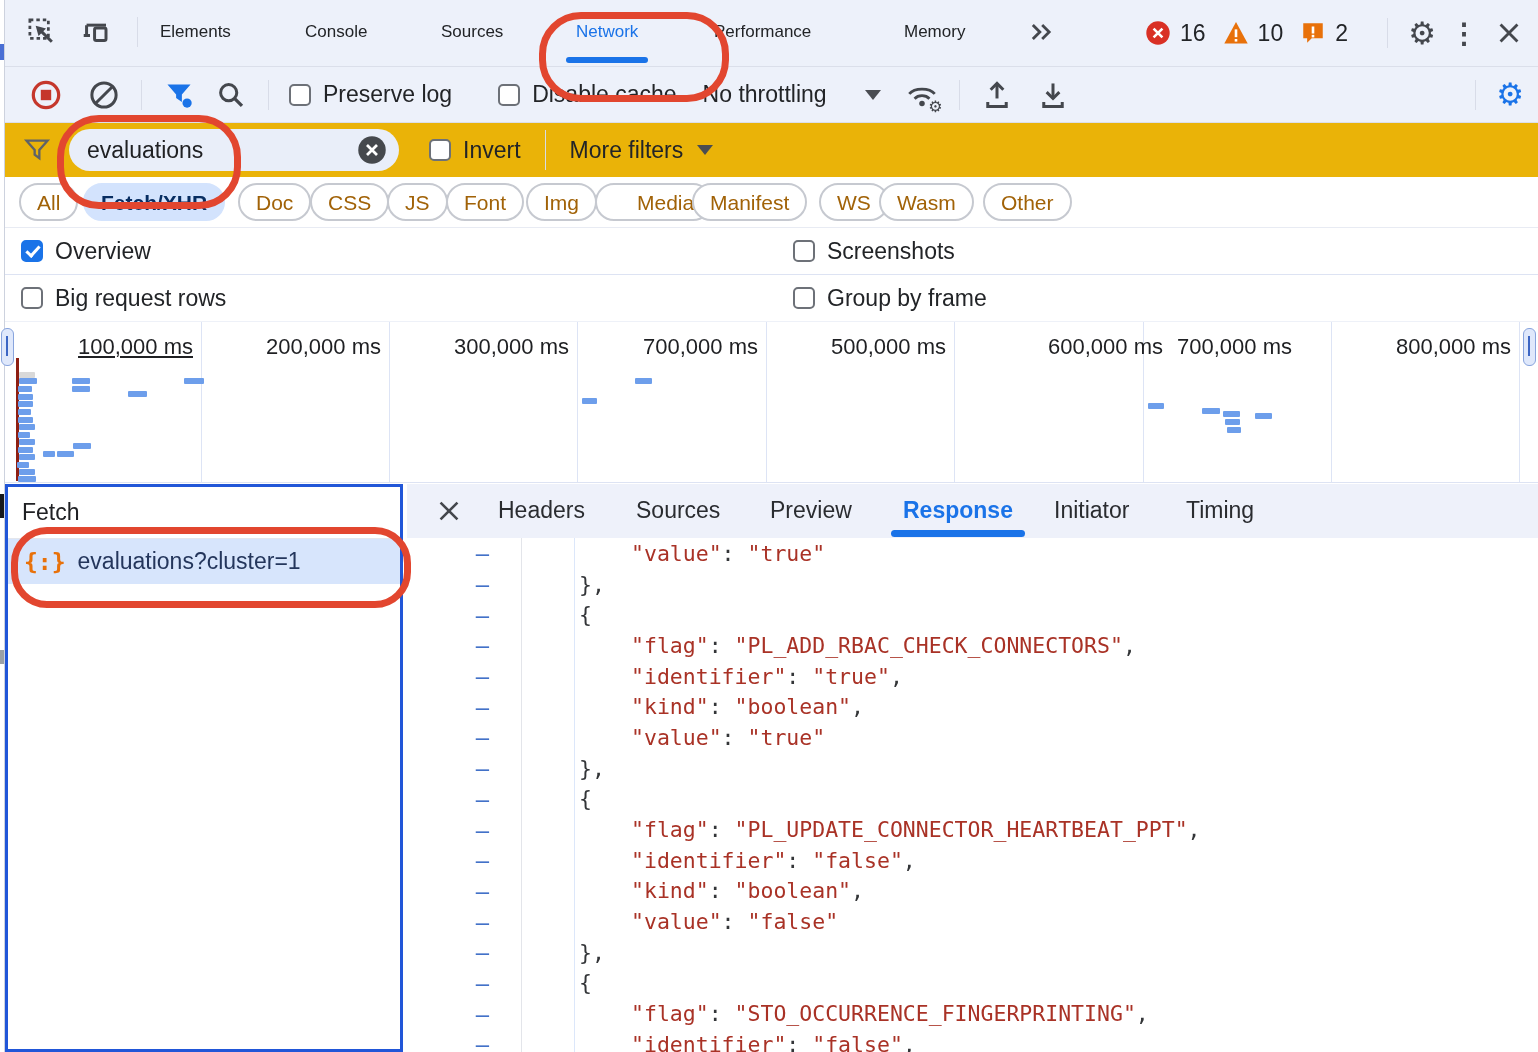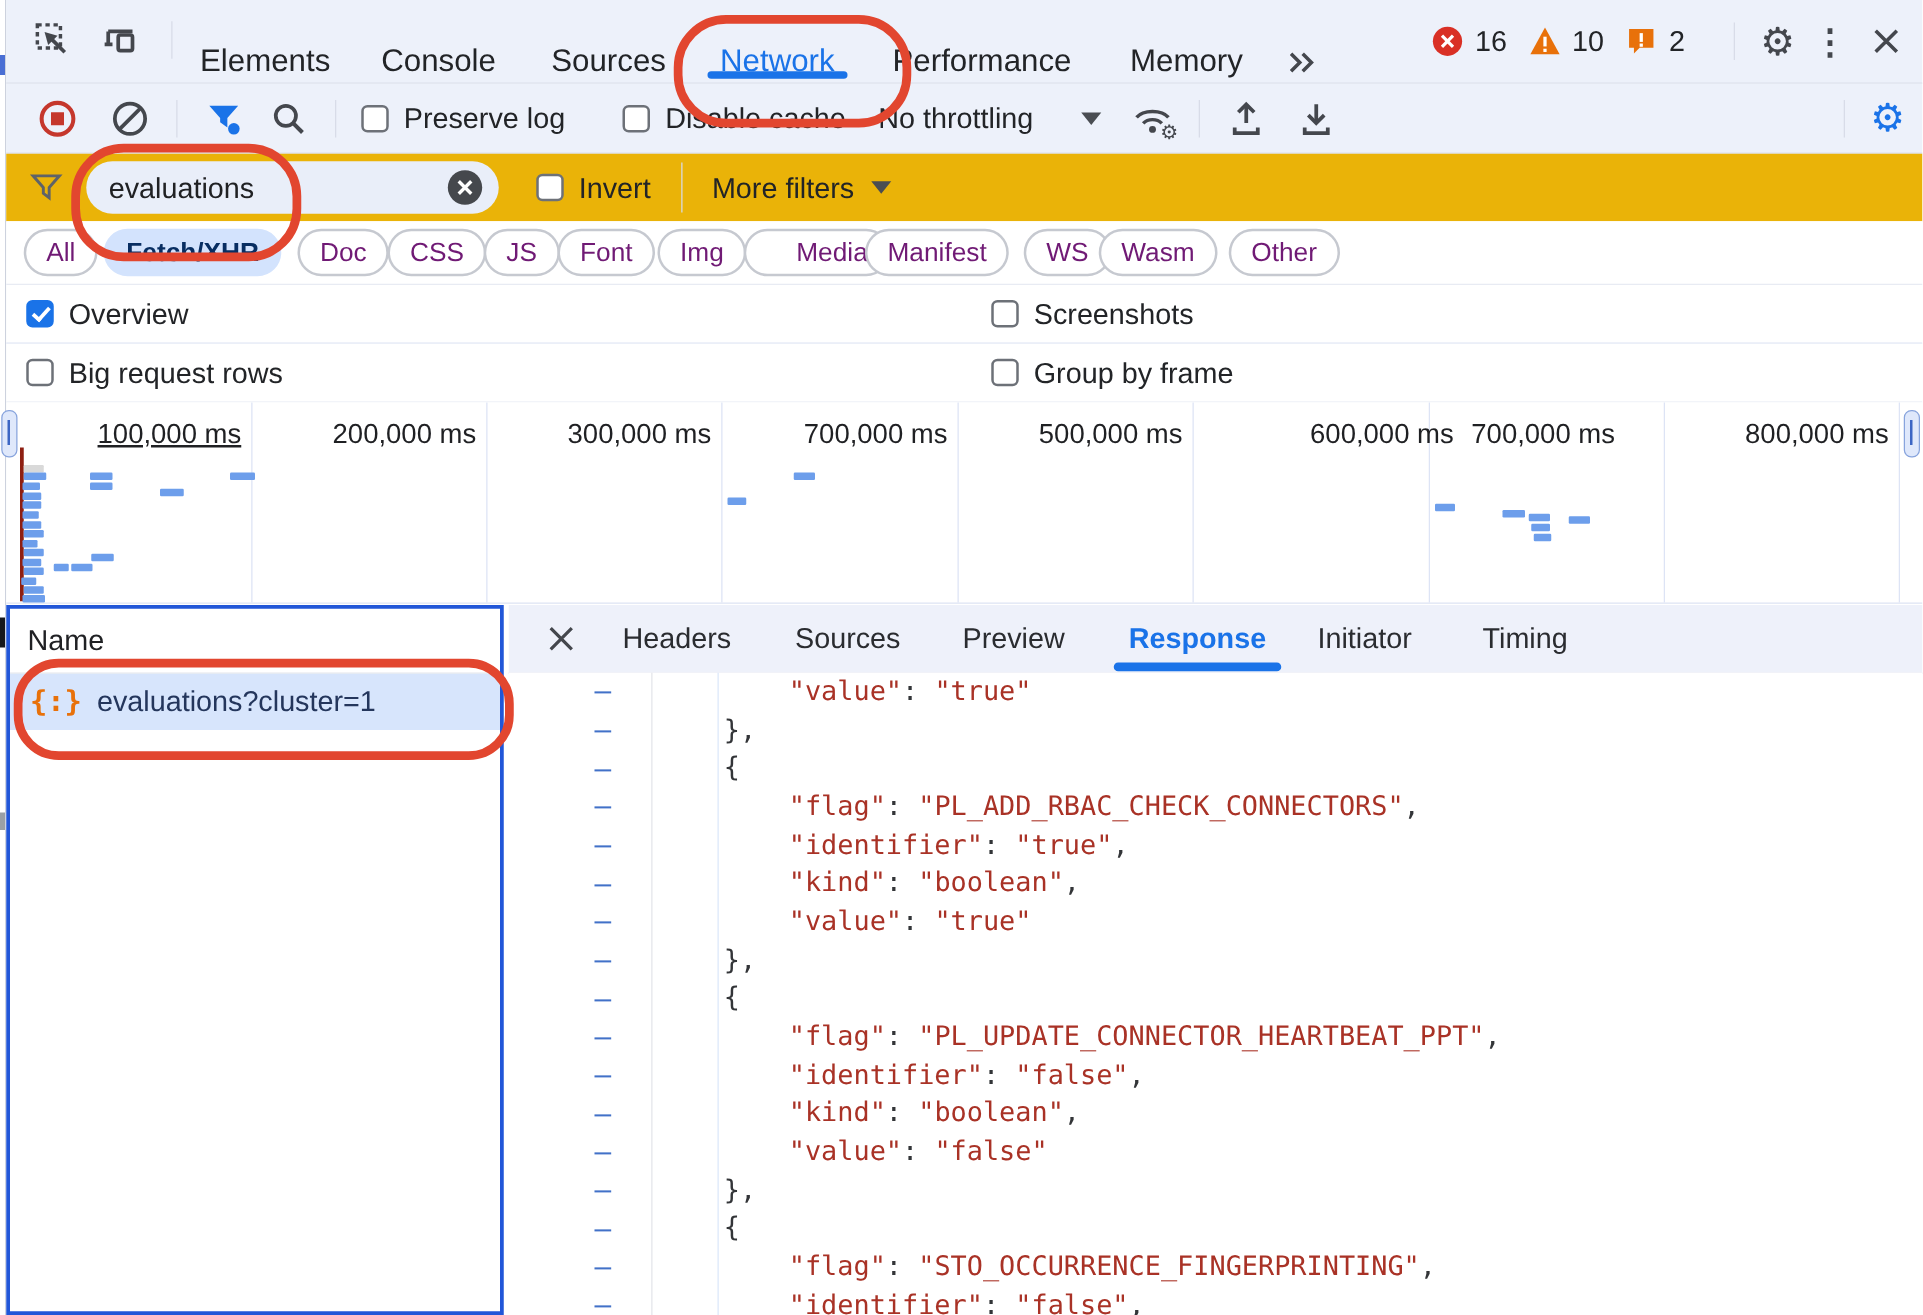--- a/index.html
+++ b/index.html
@@ -12,21 +12,21 @@
   .row3{position:relative;height:54px;background:#eab308;display:flex;align-items:center;padding-left:18px;}
   .chipsrow{position:relative;height:50px;background:#fff;border-bottom:1px solid #e8ebf3;}
   .optrow{position:relative;height:46px;background:#fff;display:flex;align-items:center;border-bottom:1px solid #eef1f8;}
   .optrow.last{border-bottom:1px solid #dde3f3;}
   .overview{position:relative;height:160px;background:#fff;border-bottom:1px solid #dde3f3;}
   .lower{position:absolute;top:484px;left:0;right:0;bottom:0;background:#fff;}
 
   
   .icnbtn{display:inline-flex;align-items:center;justify-content:center;width:34px;height:34px;}
   .vdiv{width:1px;height:30px;background:#d8dce8;}
-  .tab{position:absolute;top:0;height:64px;display:flex;align-items:flex-end;font-size:25px;color:#222427;cursor:default;}
+  .tab{position:absolute;top:0;height:64px;display:flex;align-items:center;font-size:17px;color:#222427;cursor:default;}
   .tab.active{color:#1a73e8;}
   .tab-underline{position:absolute;left:-10px;right:-10px;bottom:1px;height:6px;border-radius:4px;background:#1a73e8;}
   .badges{position:absolute;right:190px;top:0;height:66px;display:flex;align-items:center;gap:9px;font-size:23px;}
   .winctl{position:absolute;right:12px;top:0;height:66px;display:flex;align-items:center;gap:14px;}
   .gear{font-size:31px;color:#44474d;line-height:1;}
   .gear.blue{color:#1a73e8;}
   .dots{font-size:28px;color:#44474d;font-weight:bold;letter-spacing:0;}
 
   
   .cb{display:flex;align-items:center;gap:12px;}
@@ -35,21 +35,21 @@
   .box.checked::after{content:"";position:absolute;left:6px;top:1px;width:5px;height:11px;border:solid #fff;border-width:0 3px 3px 0;transform:rotate(42deg);}
   .cblbl{font-size:23px;color:#222427;}
 
   .throt{display:flex;align-items:center;gap:14px;margin-left:26px;}
   .throtlbl{font-size:23px;color:#222427;}
   .caret{width:0;height:0;border-left:8px solid transparent;border-right:8px solid transparent;border-top:10px solid #4a4d52;}
 
   
   .pill{margin-left:18px;width:330px;height:42px;background:#e9eef9;border-radius:22px;display:flex;align-items:center;padding:0 12px 0 16px;box-sizing:border-box;}
   .pill input{border:none;background:transparent;outline:none;font-size:23px;color:#202124;width:230px;font-family:"Liberation Sans",sans-serif;}
-  .chip{position:absolute;top:6px;height:38px;line-height:36px;padding:0 16px;border:2px solid #c6c9d0;border-radius:20px;font-size:21px;color:#701a75;background:#fff;box-sizing:border-box;}
+  .chip{position:absolute;top:6px;height:38px;line-height:36px;padding:0 16px;border:2px solid #c6c9d0;border-radius:20px;font-size:21px;color:#a16207;background:#fff;box-sizing:border-box;}
   .chip.active{background:#d3e3fd;border-color:#d3e3fd;color:#082e62;font-weight:bold;}
 
   
   .gline{position:absolute;top:0;bottom:0;width:1px;background:#dde4f5;}
   .glabel{position:absolute;top:12px;width:174px;text-align:right;font-size:22px;color:#1f2023;}
   .bar{position:absolute;height:6px;border-radius:1px;}
   .marker{position:absolute;width:3px;background:#8e1f12;}
   .grip{position:absolute;top:6px;width:11px;height:36px;border:1px solid #88a4dd;background:#dfe8fb;border-radius:6px;}
   .grip::after{content:"";position:absolute;left:4px;top:7px;width:2px;height:20px;background:#3c66c4;}
 
@@ -336,21 +336,21 @@
       <div class="bar" style="left: 1143px; top: 81px; width: 16px; background: rgb(109, 158, 235);"></div>
       <div class="bar" style="left: 1197px; top: 86px; width: 18px; background: rgb(109, 158, 235);"></div>
       <div class="bar" style="left: 1218px; top: 89px; width: 17px; background: rgb(109, 158, 235);"></div>
       <div class="bar" style="left: 1220px; top: 97px; width: 15px; background: rgb(109, 158, 235);"></div>
       <div class="bar" style="left: 1222px; top: 105px; width: 14px; background: rgb(109, 158, 235);"></div>
       <div class="bar" style="left: 1250px; top: 91px; width: 17px; background: rgb(109, 158, 235);"></div>
     </div>
 
   <div class="lower">
     <div class="namepanel">
-      <div class="namehdr">Name</div>
+      <div class="namehdr">Fetch</div>
       <div id="req-rows">
           <div class="reqrow">
             <span class="jsonic">{:}</span>
             <span class="rlbl">evaluations?cluster=1</span>
           </div>
         </div>
     </div>
     <div class="detail">
       <div class="dtabrow">
         <span class="xclose">

